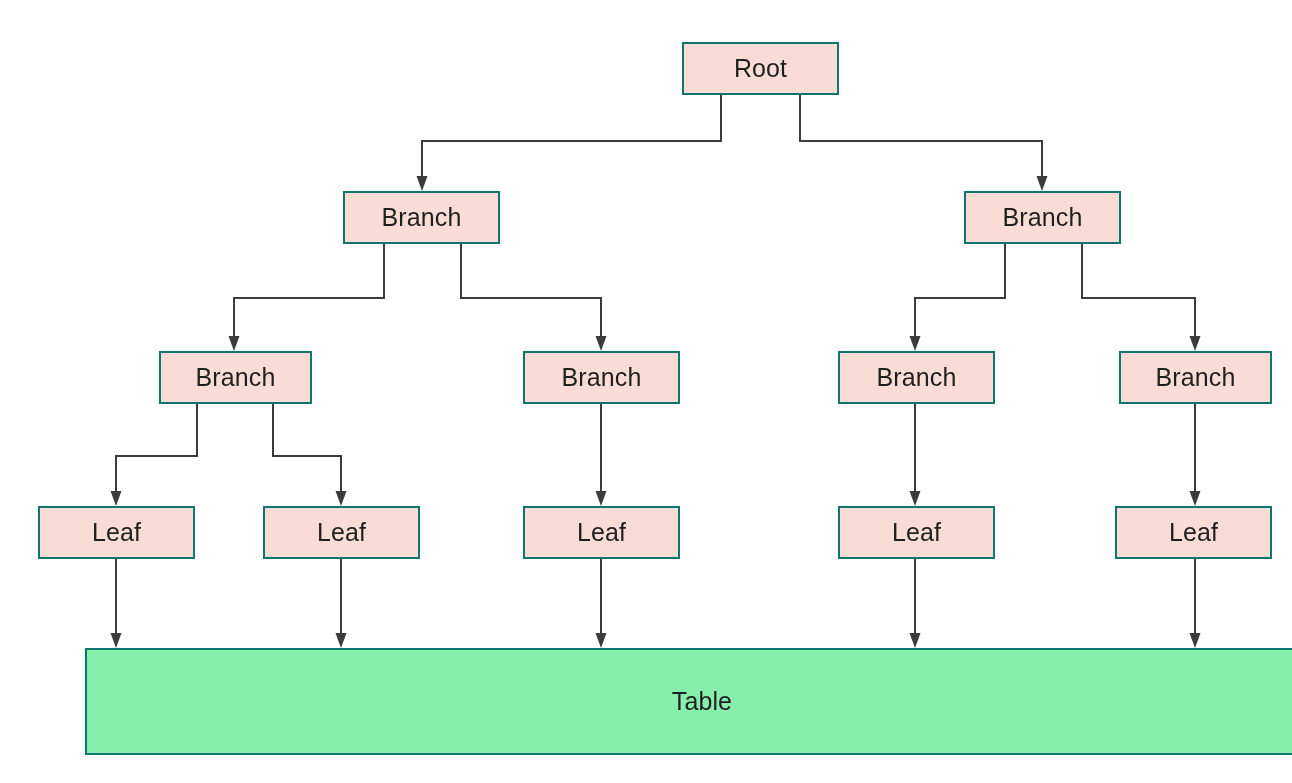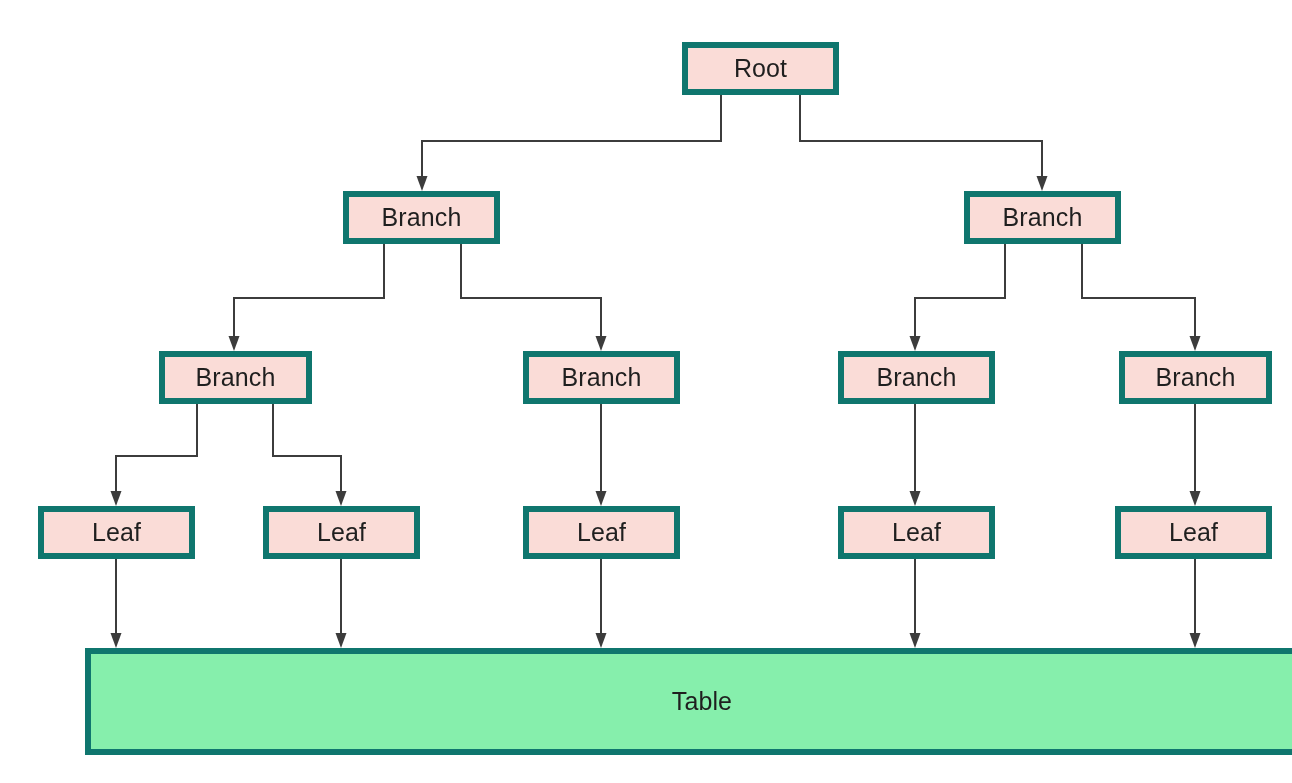--- a/index.html
+++ b/index.html
@@ -24,21 +24,21 @@
     top: 0;
     width: 1292px;
     height: 783px;
   }
   .node {
     position: absolute;
     box-sizing: border-box;
     display: flex;
     align-items: center;
     justify-content: center;
-    border: 6px solid #0f766e;
+    border: 2px solid #0f766e;
     color: #1f1f1f;
     font-size: 25px;
     line-height: 1;
     letter-spacing: 0.1px;
     white-space: nowrap;
     z-index: 2;
   }
   .node.pink {
     background: #fadcd7;
   }

